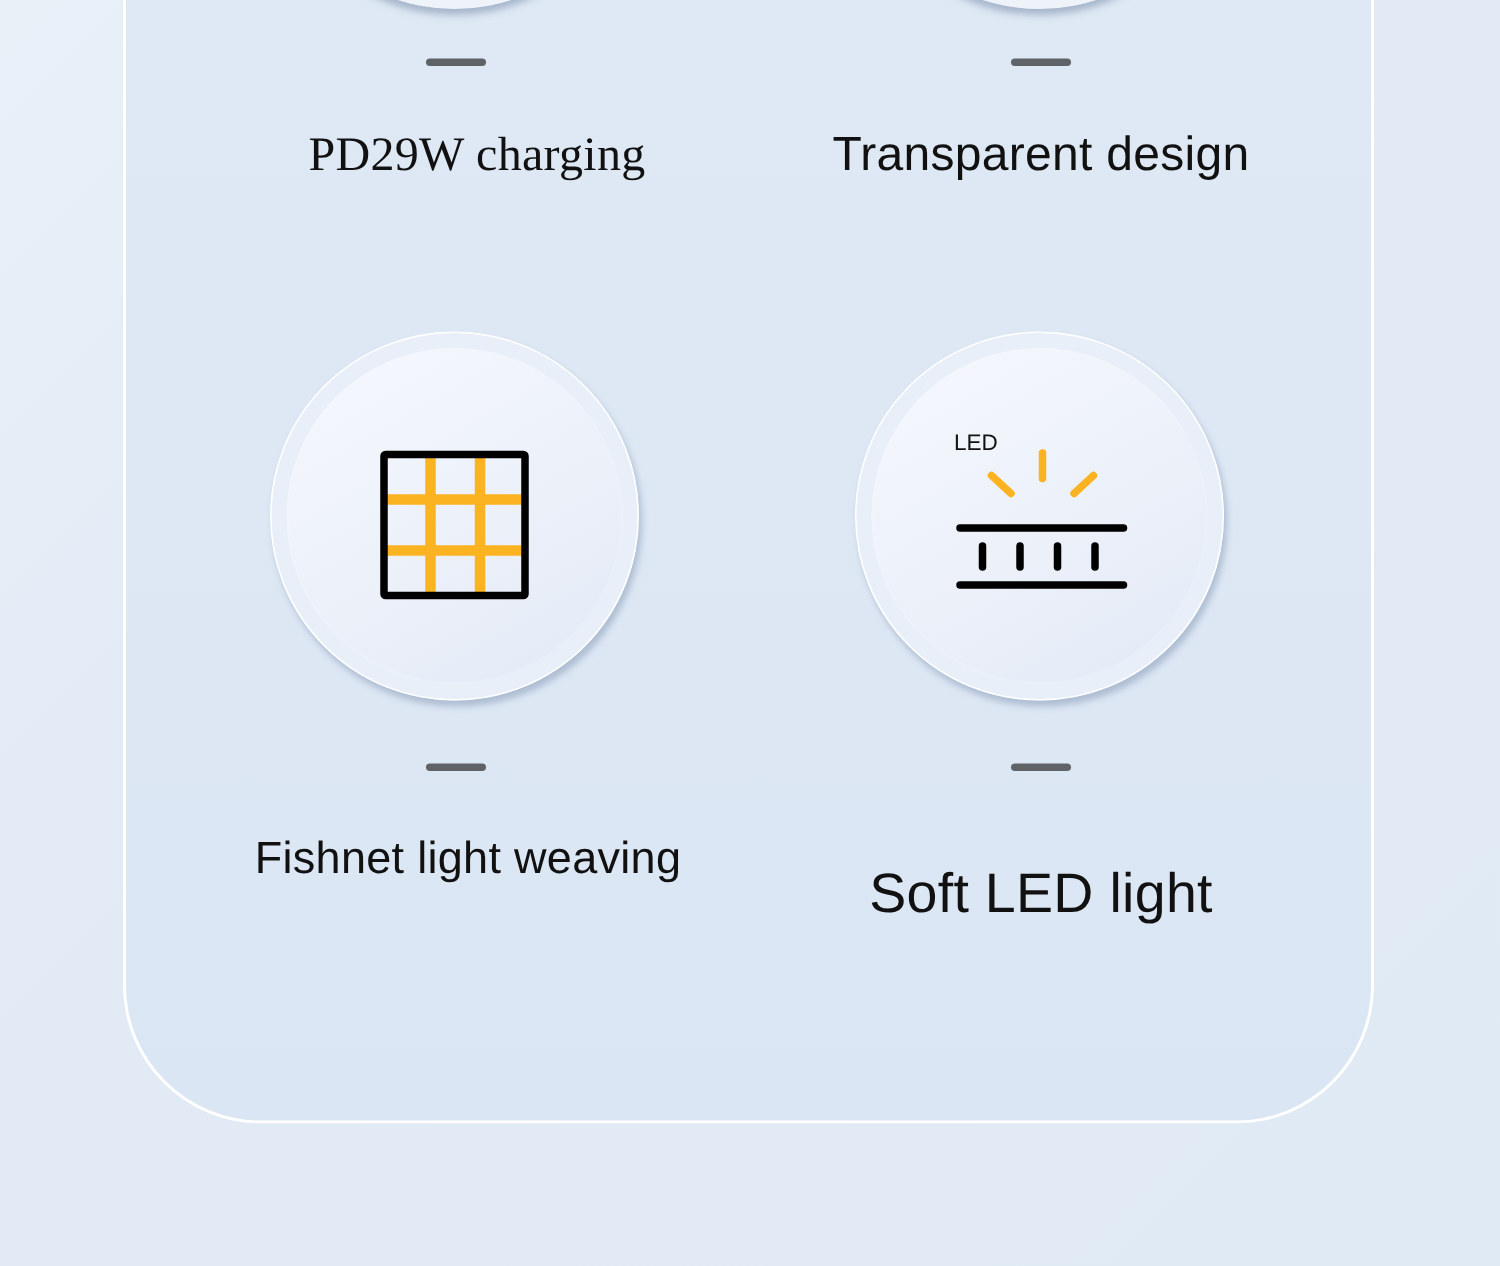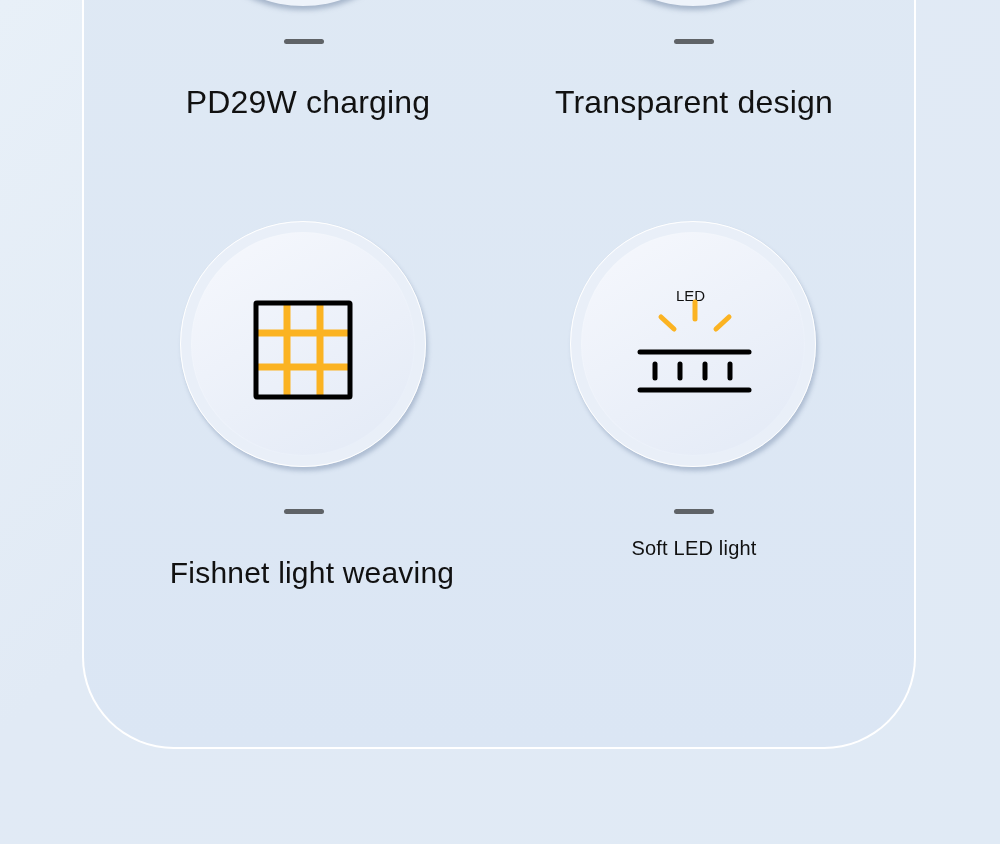--- a/index.html
+++ b/index.html
@@ -31,33 +31,33 @@
       position:absolute; width:246px; height:246px; border-radius:50%;
       background: linear-gradient(145deg, #f7f9fd 0%, #e6edf8 100%);
       box-shadow: 2px 4px 4px rgba(120,140,170,0.45), inset 0 0 0 10px #e9eff8;
       border:1px solid #ffffff; box-sizing:border-box;
     }
     .circle .inner {
       position:absolute; left:11px; top:11px; width:222px; height:222px; border-radius:50%;
       background: linear-gradient(150deg, #f6f8fd 0%, #e3eaf6 100%);
     }
     .icon { position:absolute; }
-    .led-text { position:absolute; font-size:15px; color:#111;margin-left:40px; }
+    .led-text { position:absolute; font-size:15px; color:#111; }
   </style>
 </head>
 <body>
 
 <div class="panel"></div>
 
 <div class="top-circle" style="left:180px;"></div>
 <div class="top-circle" style="left:570px;"></div>
 
 <div class="dash" style="left:284px; top:39px;"></div>
 <div class="dash" style="left:674px; top:39px;"></div>
-<div class="label" style="left:108px; top:84px;">PD29W charging</div>
+<div class="label" style="left:118px; top:84px;font-family:Liberation Serif, serif;">PD29W charging</div>
 <div class="label" style="left:494px; top:84px;">Transparent design</div>
 
 <div class="circle" style="left:180px; top:221px;">
   <div class="inner"></div>
   <svg class="icon" style="left:71px; top:77px;" width="104" height="104" viewBox="0 0 104 104">
     <g stroke="#fbb322" stroke-width="7" stroke-linecap="round">
       <line x1="35" y1="6" x2="35" y2="96"></line>
       <line x1="68" y1="6" x2="68" y2="96"></line>
       <line x1="6" y1="34" x2="96" y2="34"></line>
       <line x1="6" y1="68" x2="96" y2="68"></line>
@@ -82,13 +82,13 @@
       <line x1="47" y1="72" x2="47" y2="86"></line>
       <line x1="72" y1="72" x2="72" y2="86"></line>
       <line x1="97" y1="72" x2="97" y2="86"></line>
     </g>
   </svg>
 </div>
 
 <div class="dash" style="left:284px; top:509px;"></div>
 <div class="dash" style="left:674px; top:509px;"></div>
 <div class="label" style="left:112px; top:556px; font-size:30px;">Fishnet light weaving</div>
-<div class="label" style="left:494px; top:537px; font-size:20px;">Soft LED light</div>
+<div class="label" style="left:494px; top:575px; font-size:37px;">Soft LED light</div>
 
 </body></html>

